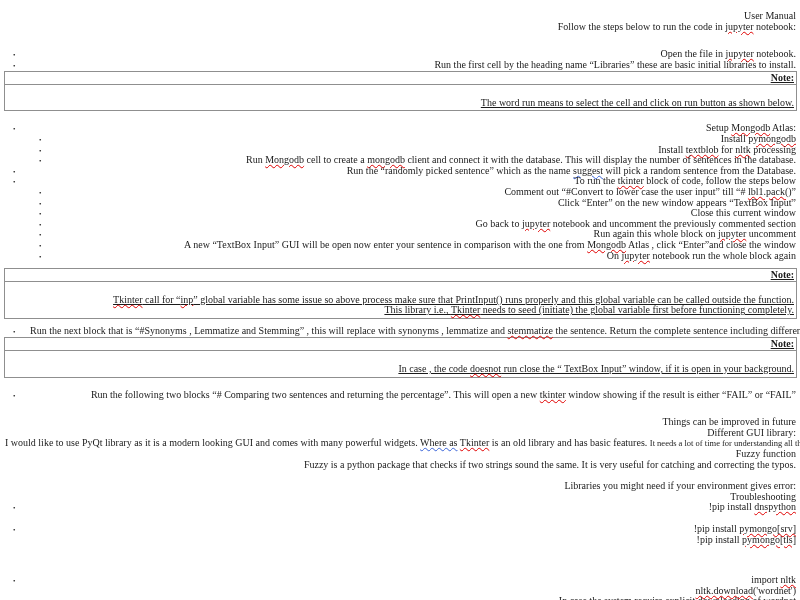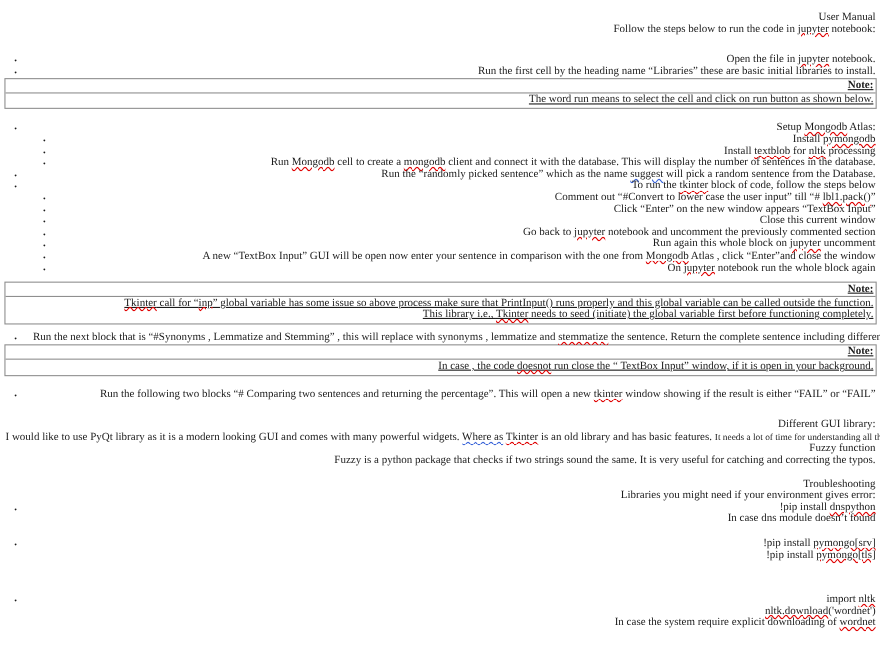--- a/index.html
+++ b/index.html
@@ -20,21 +20,21 @@
   .doc{padding:11px 4px 0 5px;text-align:right;}
   .line{line-height:10.6px;white-space:nowrap;}
   .li{position:relative;line-height:10.6px;white-space:nowrap;}
   .li .marker{position:absolute;font-size:7px;top:1px;}
   .l1{padding-left:25px;}
   .l1 .marker{left:8px;}
   .l2{padding-left:50px;}
   .l2 .marker{left:34px;}
   .note{border:1px solid var(--note-border);margin:1px -1px 1px -1px;background:var(--page-bg);text-decoration:underline;}
   .note-head{font-weight:bold;line-height:11.5px;padding:0 2px;border-bottom:1px solid var(--note-border);white-space:nowrap;}
-  .note-body{padding:1px 2px 2px 2px;}
+  .note-body{padding:1px 2px 2px 2px;margin-top:12px;}
   .note-line{line-height:10.6px;white-space:nowrap;}
   .sp{text-decoration-line:underline;text-decoration-style:wavy;text-decoration-color:var(--squiggle-red);text-decoration-thickness:1px;text-underline-offset:1px;}
   .gr{text-decoration-line:underline;text-decoration-style:wavy;text-decoration-color:var(--squiggle-blue);text-decoration-thickness:1px;text-underline-offset:1px;}
   .small{font-size:8.5px;}
   .spacer{width:100%;}
   .spacer.sm{height:6px;}
   .spacer.md{height:11px;}
   .spacer.lg{height:17px;}
   .spacer.xl{height:30px;}
 </style>
@@ -79,29 +79,29 @@
     <div class="li l1"><span class="marker">•</span><span class="txt"><span>Run the next block that is “#Synonyms , Lemmatize and Stemming” , this will replace with synonyms , lemmatize and </span><span class="sp">stemmatize</span><span> the sentence. Return the complete sentence including different variations of the sentence</span></span></div>
     <div class="note">
       <div class="note-head">Note:</div>
       <div class="note-body">
         <div class="note-line"><span>In case , the code </span><span class="sp">doesnot</span><span> run close the “ TextBox Input” window, if it is open in your background.</span></div>
       </div>
     </div>
     <div class="spacer md"></div>
     <div class="li l1"><span class="marker">•</span><span class="txt"><span>Run the following two blocks “# Comparing two sentences and returning the percentage”. This will open a new </span><span class="sp">tkinter</span><span> window showing if the result is either “FAIL” or “FAIL”</span></span></div>
     <div class="spacer lg"></div>
+    <div class="line"><span>Things can be improved in future</span></div>
     <div class="line"><span>Different GUI library:</span></div>
     <div class="line"><span>I would like to use PyQt library as it is a modern looking GUI and comes with many powerful widgets. </span><span class="gr">Where as</span><span> </span><span class="sp">Tkinter</span><span> is an old library and has basic features. </span><span class="small">It needs a lot of time for understanding all the details of PyQt.</span></div>
     <div class="line"><span>Fuzzy function</span></div>
     <div class="line"><span>Fuzzy is a python package that checks if two strings sound the same. It is very useful for catching and correcting the typos.</span></div>
     <div class="spacer md"></div>
+    <div class="line"><span>Libraries you might need if your environment gives error:</span></div>
     <div class="line"><span>Troubleshooting</span></div>
-    <div class="line"><span>Libraries you might need if your environment gives error:</span></div>
     <div class="li l1"><span class="marker">•</span><span class="txt"><span>!pip install </span><span class="sp">dnspython</span></span></div>
-    <div class="line"><span>In case dns module doesn’t found</span></div>
     <div class="spacer md"></div>
     <div class="li l1"><span class="marker">•</span><span class="txt"><span>!pip install </span><span class="sp">pymongo[srv]</span></span></div>
     <div class="line"><span>!pip install </span><span class="sp">pymongo[tls]</span></div>
     <div class="spacer xl"></div>
     <div class="li l1"><span class="marker">•</span><span class="txt"><span>import </span><span class="sp">nltk</span></span></div>
     <div class="line"><span class="sp">nltk.download</span><span>('wordnet')</span></div>
     <div class="line"><span>In case the system require explicit downloading of </span><span class="sp">wordnet</span></div>
   </div>
 
 </body></html>

